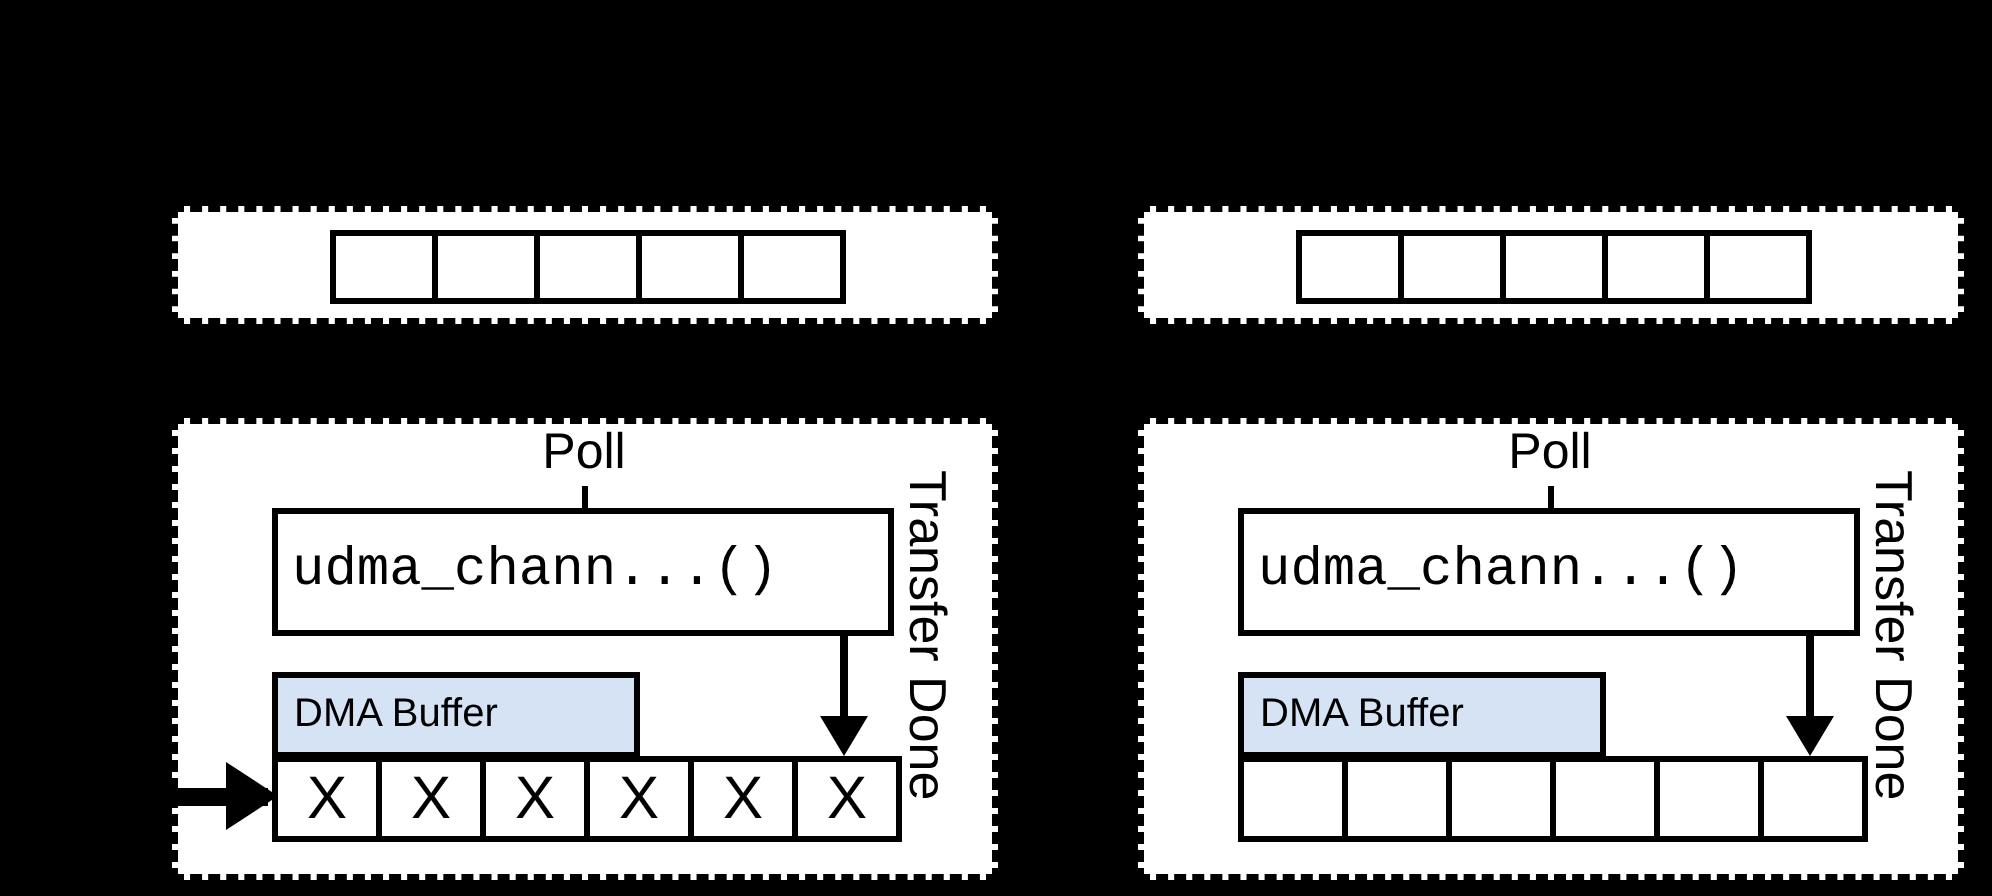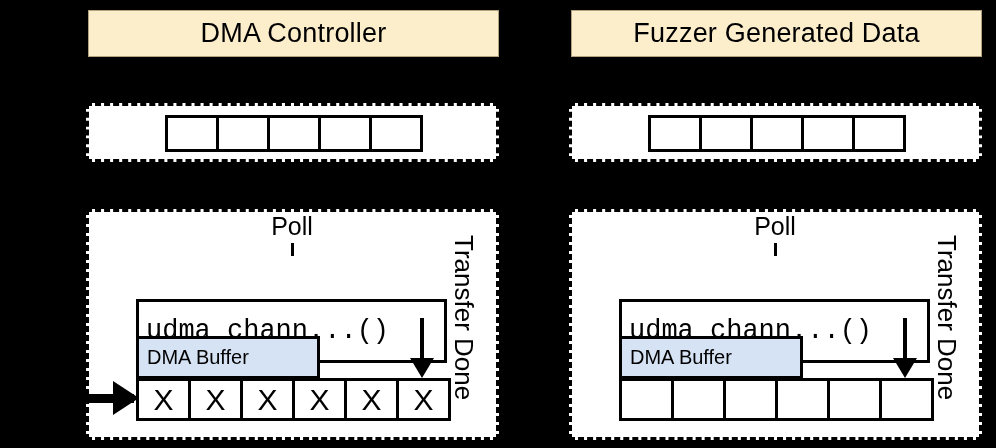--- a/index.html
+++ b/index.html
@@ -48,21 +48,20 @@
     position:absolute;
     background:#fff;
     border:3px solid #000;
     box-sizing:border-box;
     display:flex;align-items:center;
     padding-left:7px;
     font-family:"Liberation Mono",monospace;
     font-size:27px;
     color:#000;
     white-space:nowrap;
-    margin-top:45px;
   }
 
   
   .buffer-tag{
     position:absolute;
     background:#d6e3f5;
     border:3px solid #000;
     box-sizing:border-box;
     display:flex;align-items:center;
     padding-left:8px;
@@ -101,21 +100,20 @@
     border-top:17px solid transparent;
     border-bottom:17px solid transparent;
     border-left:26px solid #000;
   }
 </style>
 </head>
 <body>
 
 <div class="canvas">
 
-  <div class="header-bar" style="left:88px;top:10px;width:411px;height:47px;">DMA Controller</div>
 
   <div class="dashed-panel" style="left:86px;top:103px;width:413px;height:59px;"></div>
 
   <div class="cell-row" style="left:165px;top:115px;">
     <div class="cell" style="width:54px;height:37px;"></div>
     <div class="cell" style="width:54px;height:37px;"></div>
     <div class="cell" style="width:54px;height:37px;"></div>
     <div class="cell" style="width:54px;height:37px;"></div>
     <div class="cell" style="width:54px;height:37px;"></div>
   </div>
@@ -139,21 +137,20 @@
     <div class="cell" style="width:55px;height:43px;">X</div>
     <div class="cell" style="width:55px;height:43px;">X</div>
     <div class="cell" style="width:55px;height:43px;">X</div>
     <div class="cell" style="width:55px;height:43px;">X</div>
     <div class="cell" style="width:55px;height:43px;">X</div>
     <div class="cell" style="width:55px;height:43px;">X</div>
   </div>
 
   <div class="vert-label" style="left:479px;top:235px;">Transfer Done</div>
 
-  <div class="header-bar" style="left:571px;top:10px;width:411px;height:47px;">Fuzzer Generated Data</div>
 
   <div class="dashed-panel" style="left:569px;top:103px;width:413px;height:59px;"></div>
 
   <div class="cell-row" style="left:648px;top:115px;">
     <div class="cell" style="width:54px;height:37px;"></div>
     <div class="cell" style="width:54px;height:37px;"></div>
     <div class="cell" style="width:54px;height:37px;"></div>
     <div class="cell" style="width:54px;height:37px;"></div>
     <div class="cell" style="width:54px;height:37px;"></div>
   </div>

